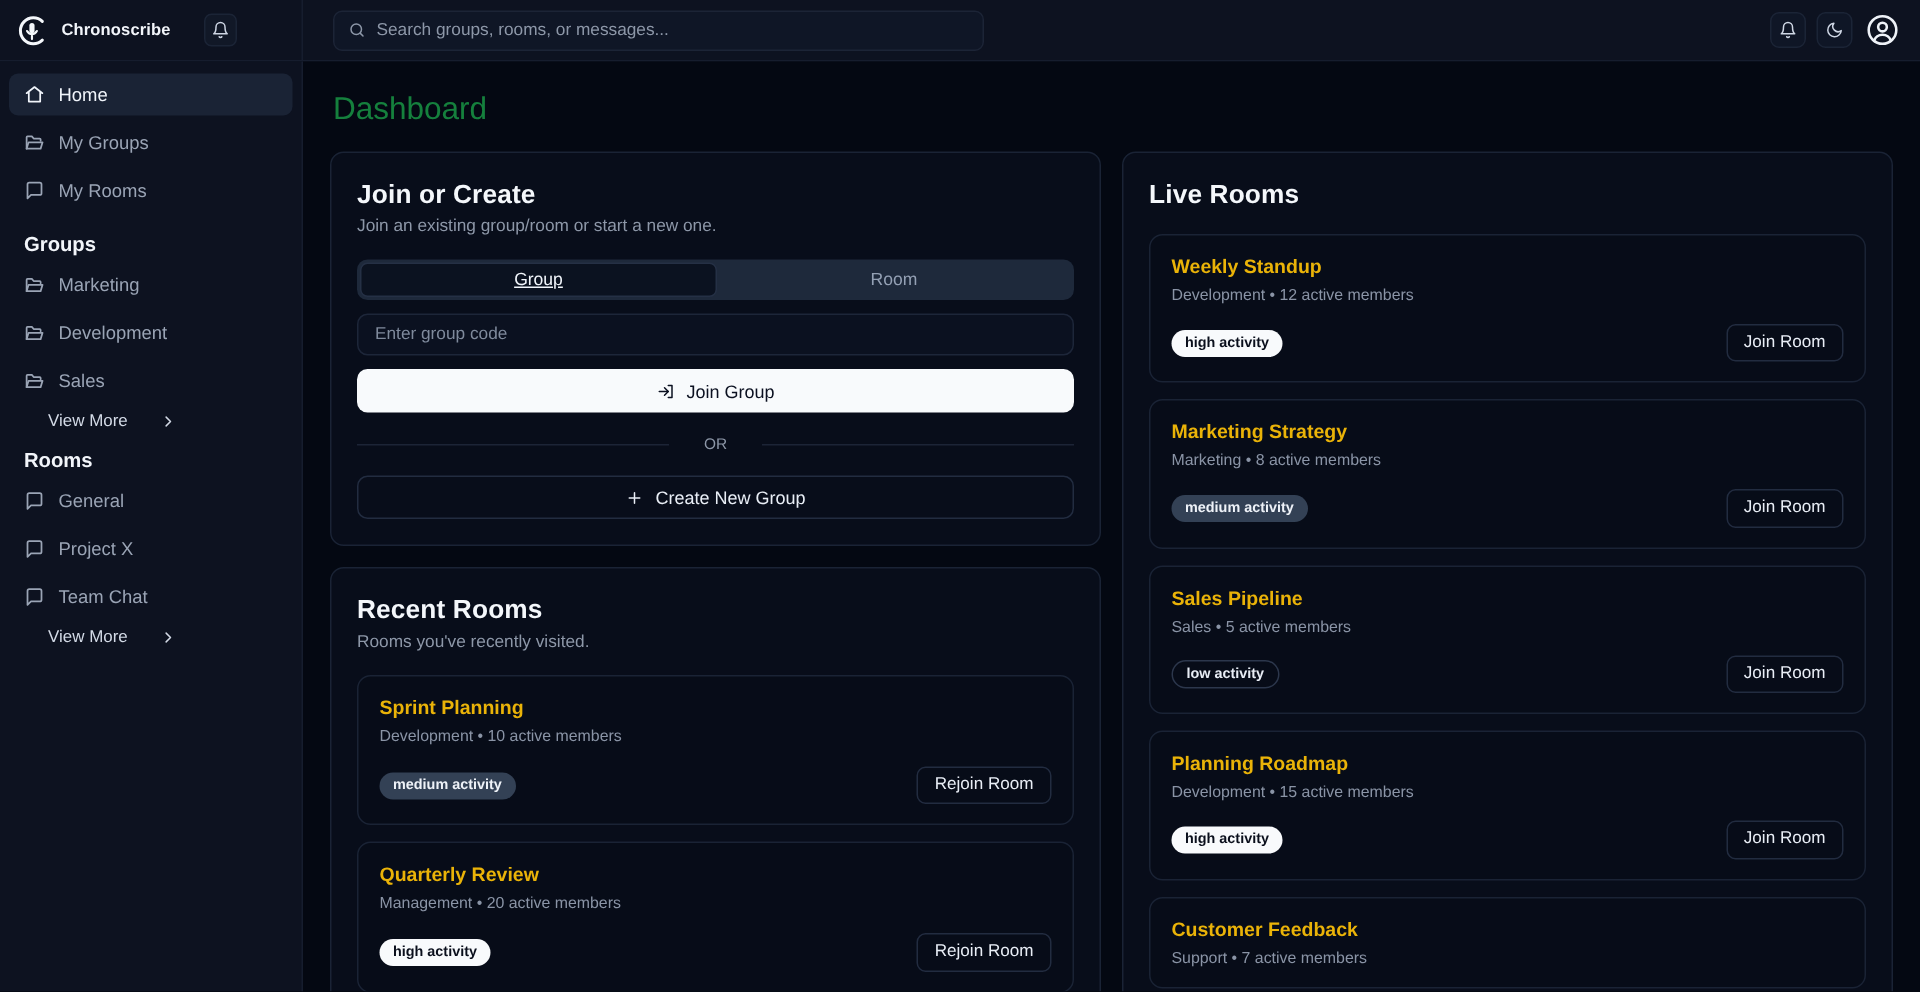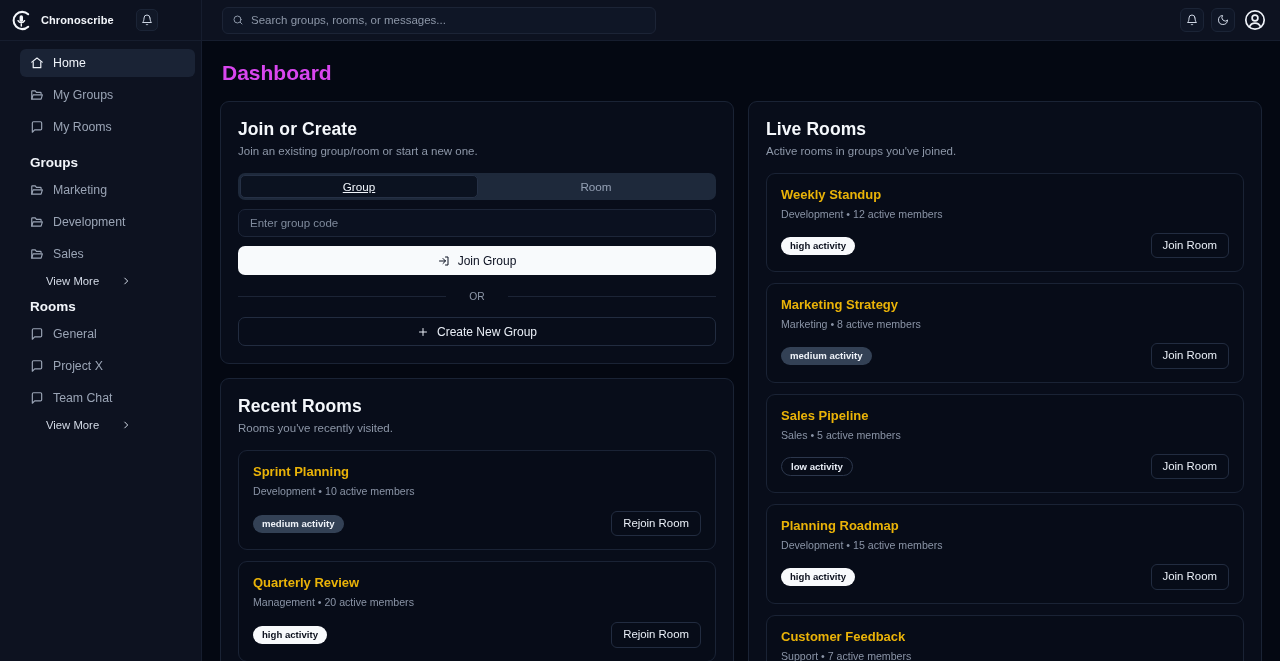--- a/index.html
+++ b/index.html
@@ -57,21 +57,21 @@
   }
 
   
   .body-row { flex: 1 1 auto; display: flex; min-height: 0; }
 
   
   .sidebar {
     width: 202px; flex: 0 0 202px;
     background: #0d1220;
     border-right: 1px solid #161d2e;
-    padding: 8px 6px 0 20px;
+    padding: 8px 6px 0 6px;
     overflow: hidden;
   }
   .nav-item {
     height: 28px; display: flex; align-items: center; gap: 9px;
     padding: 0 10px; border-radius: 6px;
     font-size: 12.3px; color: #9aa4b5; margin-bottom: 4px;
   }
   .nav-item.active { background: #1a2335; color: #f0f4fa; }
   .nav-item .ic { width: 14px; height: 14px; display: flex; align-items: center; justify-content: center; flex: 0 0 14px; }
   .sec-title {
@@ -84,21 +84,21 @@
     padding: 3px 10px 0 26px; margin-bottom: 2px; margin-top: 1px;
   }
 
   
   .main {
     flex: 1 1 auto; min-width: 0;
     padding: 14px 18px 0 18px;
     overflow: hidden;
     background: #040812;
   }
-  .page-title { font-size: 21px; font-weight: bold; color: #d946ef; margin: 6px 0 16px 2px; }
+  .page-title { font-size: 21px; font-weight: normal; color: #15803d; margin: 6px 0 16px 2px; }
   .cols { display: flex; gap: 14px; align-items: flex-start; }
   .col { flex: 1 1 0; min-width: 0; display: flex; flex-direction: column; gap: 14px; }
 
   .card {
     background: #080d1a;
     border: 1px solid #1a2335;
     border-radius: 9px;
     padding: 17px;
   }
   .card-title { font-size: 17.5px; font-weight: bold; color: #f4f7fb; letter-spacing: .1px; }
@@ -393,21 +393,20 @@
                 </div>
               </div>
             </div>
           </div>
 
         </div>
 
         <div class="col">
           <div class="card">
             <div class="card-title">Live Rooms</div>
-            <div class="card-sub">Active rooms in groups you've joined.</div>
 
             <div class="room-list">
 
               <div class="room-card live-card">
                 <div class="room-name">Weekly Standup</div>
                 <div class="room-meta">Development • 12 active members</div>
                 <div class="room-foot">
                   <span class="badge high">high activity</span>
                   <span class="btn-ghost">Join Room</span>
                 </div>

